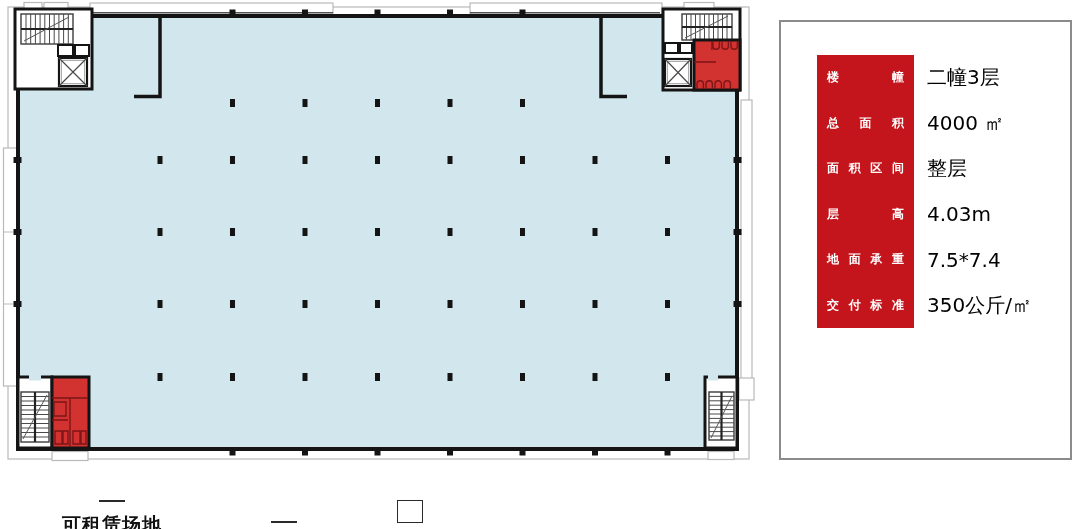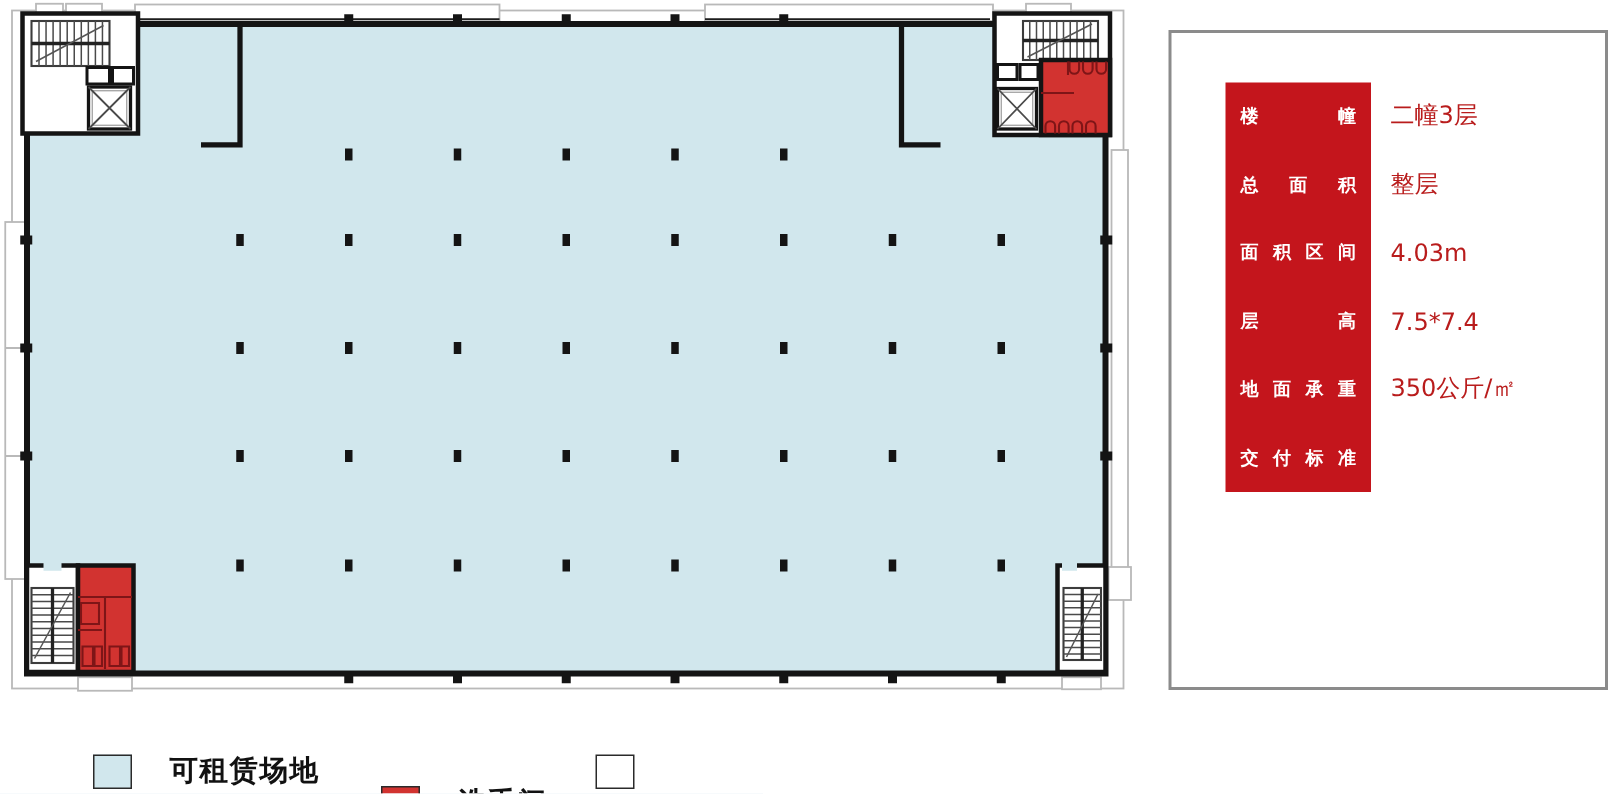--- a/index.html
+++ b/index.html
@@ -20,34 +20,34 @@
   .fixture{stroke:var(--fixture);stroke-width:1.4;fill:none;}
   .fixture-box{fill:#ffffff;stroke:var(--wall);stroke-width:2;}
   .elev-box{fill:#ffffff;stroke:var(--wall);stroke-width:2.2;}
   .elev-inner{fill:none;stroke:#9a9a9a;stroke-width:0.8;}
   .elev-x{stroke:#4a4a4a;stroke-width:1.2;fill:none;}
   .jamb{stroke:var(--wall);stroke-width:3.5;fill:none;}
   .gap{fill:var(--floor);stroke:none;}
   .win{stroke:#1d1d1d;stroke-width:1.1;fill:none;}
 
   
-  .legend-item{position:absolute;top:500px;height:28px;display:flex;align-items:center;gap:25px;}
+  .legend-item{position:absolute;top:500px;height:28px;display:flex;align-items:center;gap:10px;flex-direction:column;}
   .legend-item.li0{left:62px;} .legend-item.li1{left:254px;margin-top:21px;} .legend-item.li2{left:397px;}
   .swatch{width:26px;height:23px;border:1.5px solid #2a2a2a;box-sizing:border-box;background:#fff;}
   .legend-label{font-size:19px;font-weight:600;color:#111;letter-spacing:1px;white-space:nowrap;}
 
   
   .info-panel{position:absolute;left:779px;top:20px;width:293px;height:440px;background:#fff;
               border:2px solid #8b8b8b;box-sizing:border-box;}
   .red-block{position:absolute;left:36px;top:33px;width:97px;background:var(--accent);}
   .panel-label{height:45.5px;line-height:45.5px;padding:0 10px;box-sizing:border-box;color:#fff;
                font-weight:bold;font-size:12px;text-align:justify;text-align-last:justify;
                overflow:hidden;white-space:nowrap;}
   .value-col{position:absolute;left:146px;top:33px;width:140px;}
-  .panel-value{height:45.5px;display:flex;align-items:center;font-size:16px;color:#b91c1c;white-space:nowrap;}
+  .panel-value{height:45.5px;display:flex;align-items:center;font-size:20px;color:#000000;white-space:nowrap;}
   .panel-value.multiline{display:block;height:auto;line-height:23.5px;padding-top:11px;
                          box-sizing:border-box;white-space:pre-line;}
 </style>
 </head>
 <body>
 
 <div class="page">
 
   <svg class="plan" width="760" height="480" viewBox="0 0 760 480">
 
@@ -217,20 +217,21 @@
     <div class="red-block">
       <div class="panel-label">楼幢</div>
       <div class="panel-label">总面积</div>
       <div class="panel-label">面积区间</div>
       <div class="panel-label">层高</div>
       <div class="panel-label">地面承重</div>
       <div class="panel-label">交付标准</div>
     </div>
     <div class="value-col">
       <div class="panel-value">二幢3层</div>
+      <div class="panel-value">4000 ㎡</div>
       <div class="panel-value">整层</div>
       <div class="panel-value">4.03m</div>
       <div class="panel-value">7.5*7.4</div>
       <div class="panel-value">350公斤/㎡</div>
     </div>
   </div>
 
 </div>
 
 </body></html>

